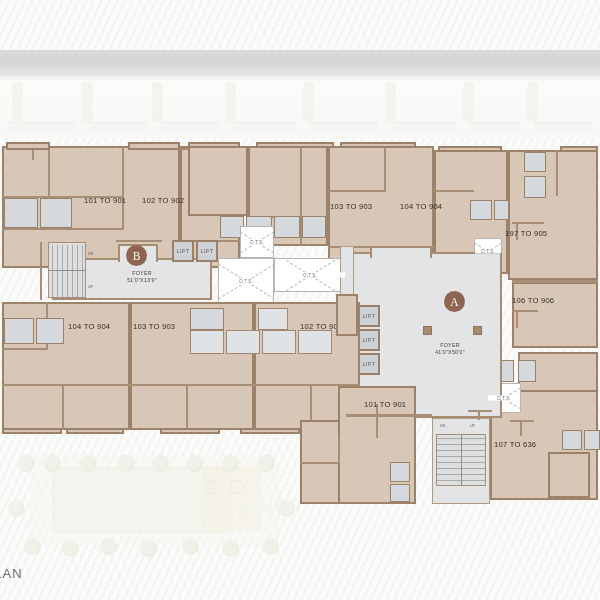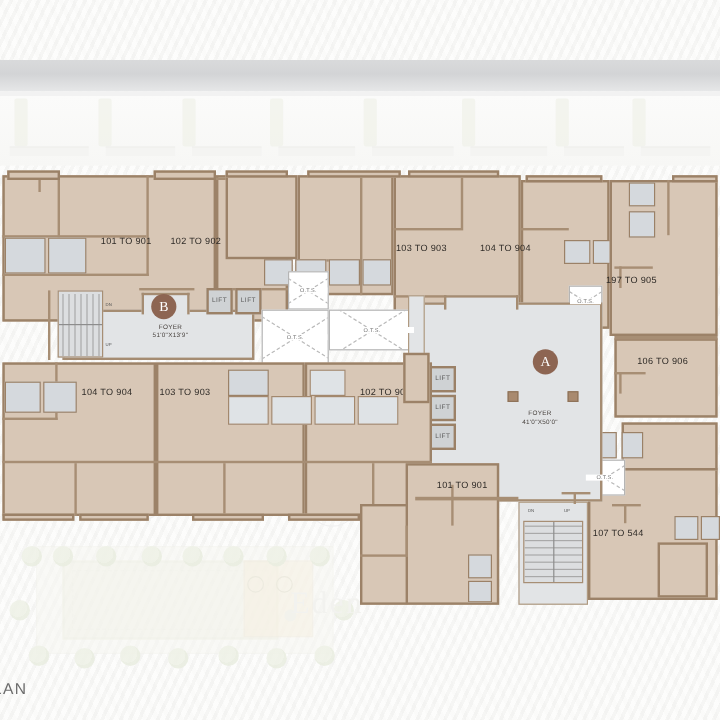--- a/index.html
+++ b/index.html
@@ -189,32 +189,32 @@
   <div class="thin" style="left:556px;top:150px;width:2px;height:46px"></div>
   <div class="thin" style="left:512px;top:222px;width:32px;height:2px"></div>
   <div class="thin" style="left:516px;top:222px;width:2px;height:18px"></div>
   <div class="thin" style="left:516px;top:310px;width:2px;height:18px"></div>
   <div class="thin" style="left:512px;top:310px;width:26px;height:2px"></div>
   <div class="bath" style="left:524px;top:152px;width:22px;height:20px"></div>
   <div class="bath" style="left:524px;top:176px;width:22px;height:22px"></div>
   <div class="wallblk" style="left:560px;top:146px;width:38px;height:6px"></div>
 
   <span class="room-lbl" style="left:505px;top:229px">197 TO 905</span>
-  <span class="room-lbl" style="left:531px;top:296px">106 TO 906</span>
+  <span class="room-lbl" style="left:512px;top:296px">106 TO 906</span>
 
   <div class="unit" style="left:490px;top:390px;width:108px;height:110px"></div>
   <div class="unit" style="left:518px;top:352px;width:80px;height:40px"></div>
   <div class="thin" style="left:520px;top:420px;width:2px;height:16px"></div>
   <div class="thin" style="left:510px;top:420px;width:24px;height:2px"></div>
   <div class="unit" style="left:548px;top:452px;width:42px;height:46px"></div>
   <div class="bath" style="left:562px;top:430px;width:20px;height:20px"></div>
   <div class="bath" style="left:584px;top:430px;width:16px;height:20px"></div>
   <div class="bath" style="left:496px;top:360px;width:18px;height:22px"></div>
   <div class="bath" style="left:518px;top:360px;width:18px;height:22px"></div>
-  <span class="room-lbl" style="left:494px;top:440px">107 TO 544</span>
+  <span class="room-lbl" style="left:494px;top:440px">107 TO 636</span>
 
   <div class="foyer" style="left:52px;top:258px;width:160px;height:42px"></div>
   <div class="foyer" style="left:118px;top:244px;width:40px;height:18px;border-bottom:none"></div>
   <div class="badge" style="left:126px;top:245px">B</div>
   <div class="foyer-lbl" style="left:102px;top:270px;width:80px">
     <div>FOYER</div>
     <div>51'0"X13'9"</div>
   </div>
 
   <div class="lift" style="left:172px;top:240px;width:22px;height:22px">LIFT</div>

